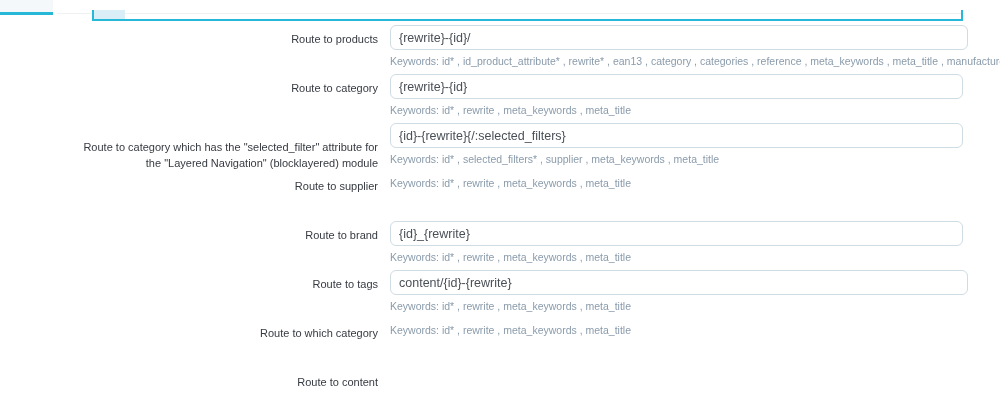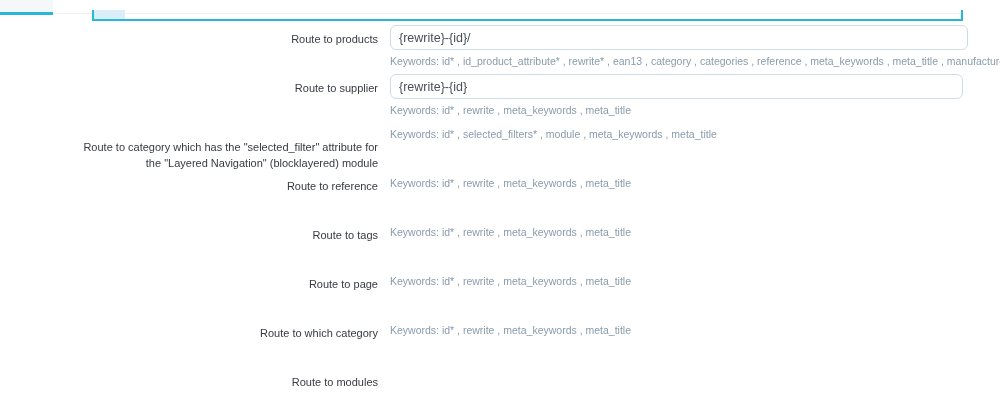--- a/index.html
+++ b/index.html
@@ -159,65 +159,68 @@
 
     <div class="row">
       <div class="row-label single">Route to products</div>
       <div class="row-field">
         <input class="route-input" type="text" value="{rewrite}-{id}/" style="">
         <span class="keywords">Keywords: id* , id_product_attribute* , rewrite* , ean13 , category , categories , reference , meta_keywords , meta_title , manufacturer , supplier , price , tags</span>
       </div>
     </div>
 
     <div class="row">
-      <div class="row-label single">Route to supplier</div>
+      <div class="row-label single">Route to category</div>
       <div class="row-field">
         <input class="route-input narrow" type="text" value="{rewrite}-{id}" style="">
         <span class="keywords">Keywords: id* , rewrite , meta_keywords , meta_title</span>
       </div>
     </div>
 
     <div class="row">
       <div class="row-label double">
         <div>Route to category which has the "selected_filter" attribute for</div>
         <div>the "Layered Navigation" (blocklayered) module</div>
       </div>
       <div class="row-field">
-        <span class="keywords">Keywords: id* , selected_filters* , module , meta_keywords , meta_title</span>
-      </div>
-    </div>
-
-    <div class="row">
-      <div class="row-label single">Route to reference</div>
-      <div class="row-field">
+        <input class="route-input narrow" type="text" value="{id}-{rewrite}{/:selected_filters}" style="">
+        <span class="keywords">Keywords: id* , selected_filters* , supplier , meta_keywords , meta_title</span>
+      </div>
+    </div>
+
+    <div class="row">
+      <div class="row-label single">Route to supplier</div>
+      <div class="row-field">
+        <span class="keywords">Keywords: id* , rewrite , meta_keywords , meta_title</span>
+      </div>
+    </div>
+
+    <div class="row">
+      <div class="row-label single">Route to brand</div>
+      <div class="row-field">
+        <input class="route-input narrow" type="text" value="{id}_{rewrite}" style="">
         <span class="keywords">Keywords: id* , rewrite , meta_keywords , meta_title</span>
       </div>
     </div>
 
     <div class="row">
       <div class="row-label single">Route to tags</div>
       <div class="row-field">
-        <span class="keywords">Keywords: id* , rewrite , meta_keywords , meta_title</span>
-      </div>
-    </div>
-
-    <div class="row">
-      <div class="row-label single">Route to page</div>
-      <div class="row-field">
+        <input class="route-input" type="text" value="content/{id}-{rewrite}" style="">
         <span class="keywords">Keywords: id* , rewrite , meta_keywords , meta_title</span>
       </div>
     </div>
 
     <div class="row">
       <div class="row-label single">Route to which category</div>
       <div class="row-field">
         <span class="keywords">Keywords: id* , rewrite , meta_keywords , meta_title</span>
       </div>
     </div>
 
     <div class="row">
-      <div class="row-label single">Route to modules</div>
+      <div class="row-label single">Route to content</div>
       <div class="row-field">
       </div>
     </div>
 
   </div>
 </div>
 
 </body></html>

